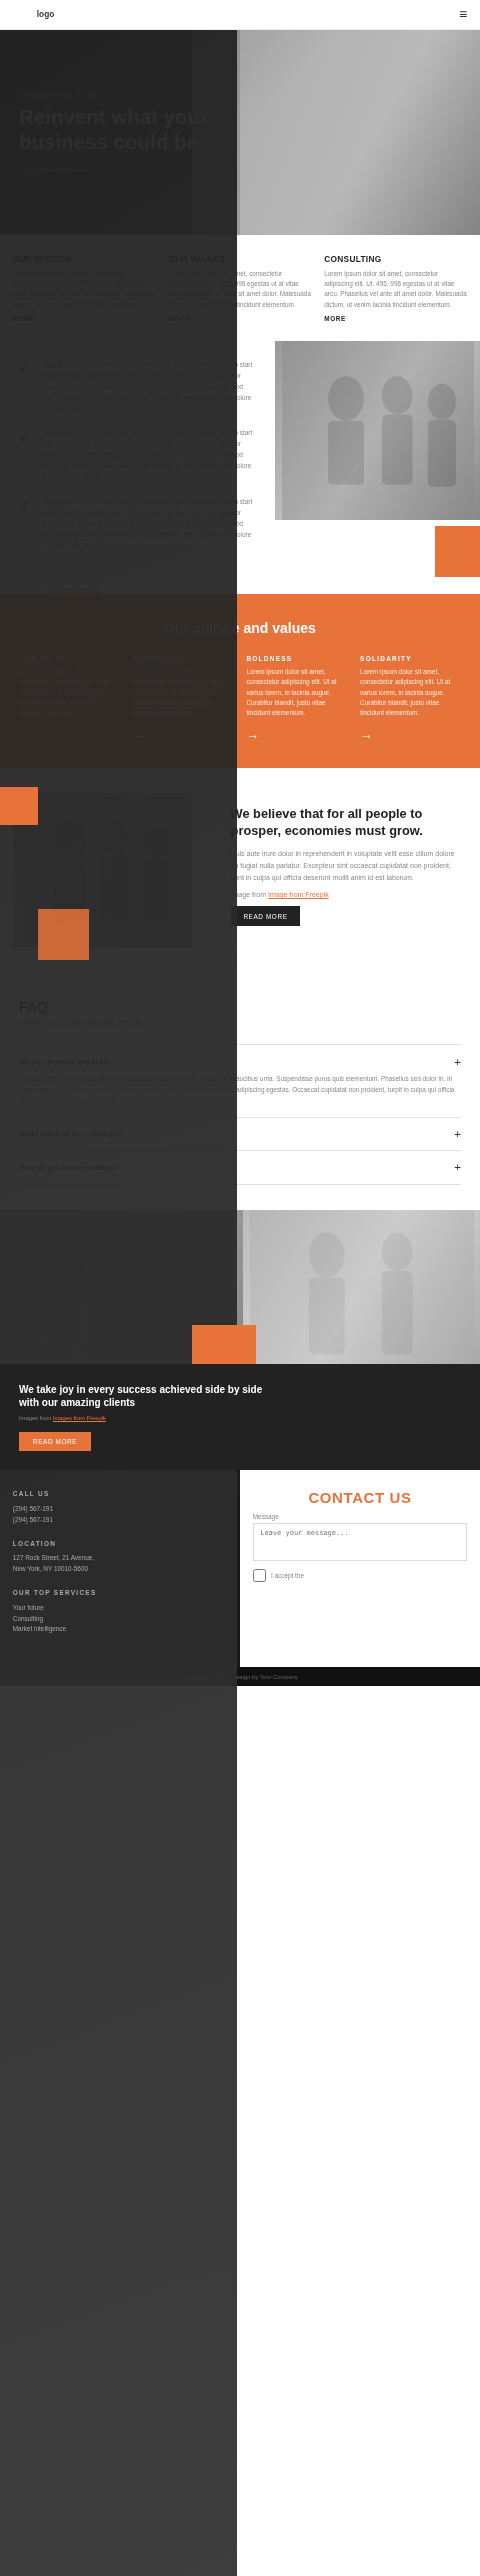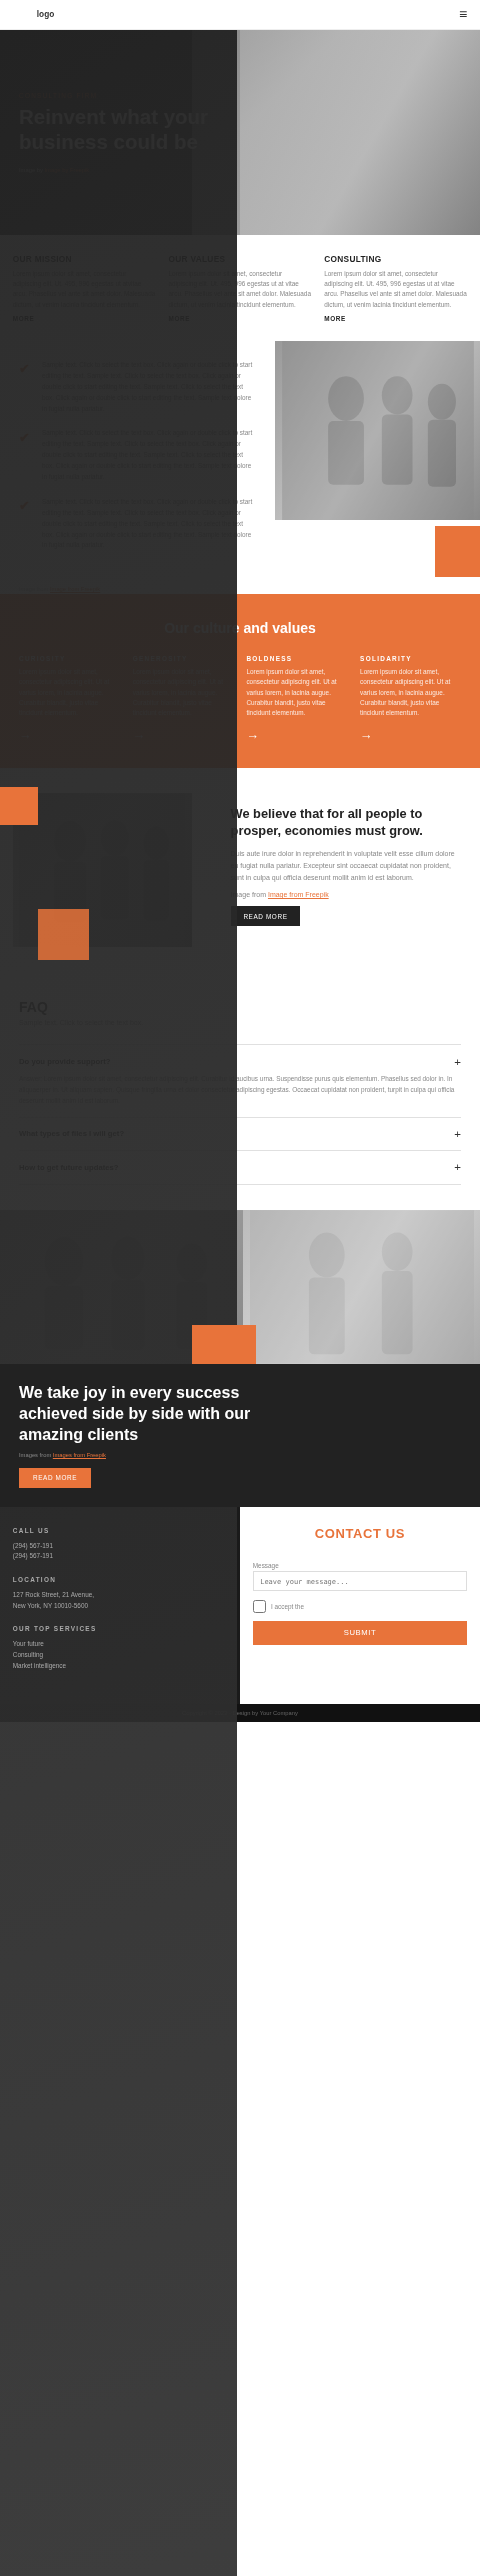--- a/index.html
+++ b/index.html
@@ -200,21 +200,21 @@
     }
     .success-orange-accent {
       position: absolute; top: 115px; left: 192px;
       width: 64px; height: 64px; background: #e8733a; z-index: 2;
     }
     .success-content {
       background: #222; color: #fff; padding: 19px 19px 19px 19px;
       position: relative; z-index: 3;
     }
     .success-content h2 {
-      font-size: 16px; color: #fff; line-height: 1.3; margin-bottom: 6.4px;
+      font-size: 10px; color: #fff; line-height: 1.3; margin-bottom: 6.4px;
       font-weight: bold; max-width: 60%;
     }
     .success-credit { font-size: 5.8px; color: #888; margin-bottom: 10.2px; }
     .success-credit a { color: #e8733a; }
     .success-btn {
       display: inline-block; background: #e8733a; color: #fff;
       padding: 6.4px 14px; font-size: 6.4px; letter-spacing: 0.6px;
       text-transform: uppercase; cursor: pointer; border: none;
     }
 
@@ -225,39 +225,39 @@
     .footer-top {
       display: flex;
     }
     .footer-left {
       flex: 1; background: #1a1a1a; padding: 19px 12.8px;
     }
     .footer-contact-form {
       flex: 1; background: #fff; padding: 19px 12.8px;
     }
     .footer-contact-form h2 {
-      font-size: 13px; color: #e8733a; text-align: center;
-      margin-bottom: 21px; font-weight: bold;
+      font-size: 15px; color: #e8733a; text-align: center;
+      margin-bottom: 7px; font-weight: bold;
       letter-spacing: 0.6px; text-transform: uppercase;
     }
     .footer-section-title {
       font-size: 6.4px; letter-spacing: 1.3px; color: #e8733a;
       text-transform: uppercase; margin-bottom: 3.8px; font-weight: bold;
     }
     .footer-col { margin-bottom: 12.8px; }
     .footer-col p, .footer-col a {
       font-size: 6.4px; color: #aaa; line-height: 1.7;
       text-decoration: none; display: block;
     }
     .form-group { margin-bottom: 6.4px; }
     .form-group input, .form-group textarea {
       width: 100%; border: 0.6px solid #ddd; padding: 5.1px 6.4px;
       font-size: 7px; color: #555; background: #fff;
     }
-    .form-group textarea { height: 20px; resize: none; }
+    .form-group textarea { height: 38px; resize: none; }
     .checkbox-row {
       display: flex; align-items: center; gap: 5.1px; margin-bottom: 7.7px;
     }
     .checkbox-row label { font-size: 6.4px; color: #888; }
     .submit-btn {
       width: 100%; background: #e8733a; color: #fff; border: none;
       padding: 7.7px; font-size: 7.7px; letter-spacing: 0.6px;
       text-transform: uppercase; cursor: pointer;
     }
     .footer-bottom {
@@ -478,20 +478,19 @@
     <div class="footer-contact-form">
       <h2>CONTACT US</h2>
       <div class="form-group">
         <p style="font-size:6.4px;color:#888;margin-bottom:2.6px;">Message</p>
         <textarea placeholder="Leave your message..." style=""></textarea>
       </div>
       <div class="checkbox-row">
         <input type="checkbox" style="">
         <label>I accept the</label>
       </div>
-      <button class="submit-btn">SUBMIT</button>
     </div>
   </div>
   <div class="footer-bottom">
     <p>Copyright © 2023 · Design by Your Company</p>
   </div>
 </footer>
 
 
 </body></html>

